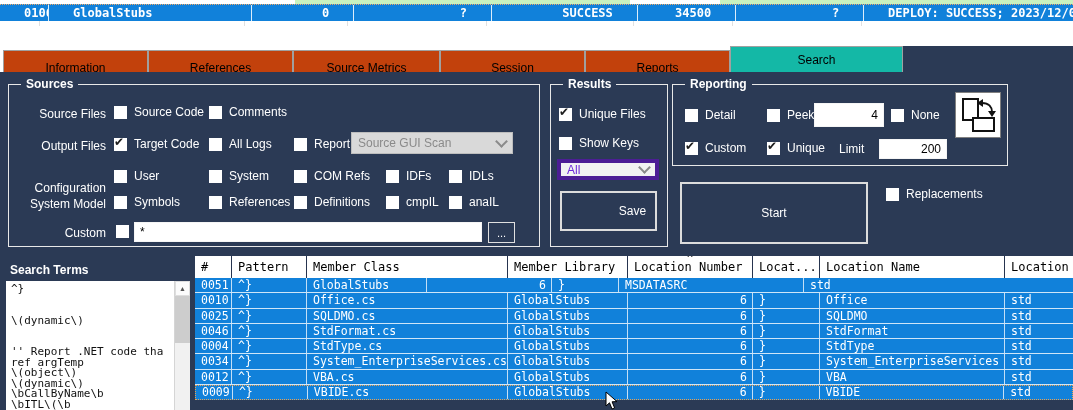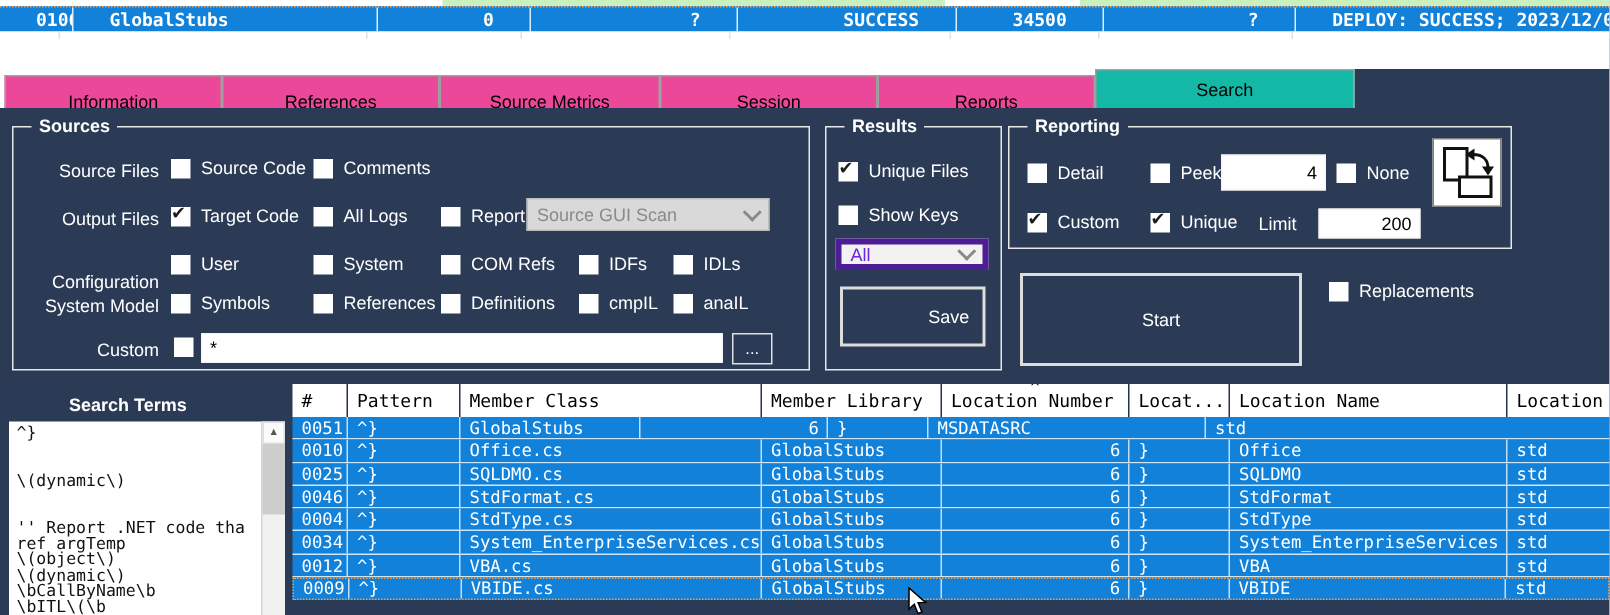--- a/index.html
+++ b/index.html
@@ -18,21 +18,21 @@
          overflow:hidden;white-space:nowrap;padding:0 24px;}
   .s0{width:40px}.s1{width:205px}.s2{width:103px}.s3{width:139px}.s4{width:147px}
   .s5{width:99px}.s6{width:129px}.s7{width:211px;border-right:none}
   .r{justify-content:flex-end;}
   .sbot{position:absolute;top:21px;left:0;width:1073px;height:5px;background:#fff;display:flex;}
   .sbot div{box-sizing:border-box;border-right:1px solid #e0e0e0;height:5px;}
 
   
   .tabs{position:absolute;top:46px;left:0;width:1073px;height:26px;}
   .tabs .corner{position:absolute;left:903px;top:0;width:170px;height:26px;background:#2b3a55;}
-  .tab{position:absolute;top:4px;height:34px;background:#ec4899;border:1px solid #a0a0a0;border-bottom:none;
+  .tab{position:absolute;top:4px;height:34px;background:#c2410c;border:1px solid #a0a0a0;border-bottom:none;
        box-sizing:border-box;display:flex;align-items:center;justify-content:center;font-size:12px;color:#000;}
   .tab.active{top:0;height:26px;background:#14b8a6;z-index:2;}
 
   
   .main{position:absolute;top:72px;left:0;width:1073px;height:338px;background:#2b3a55;}
 
   .group{position:absolute;border:1px solid #e8e8e8;box-sizing:border-box;}
   .legend{position:absolute;top:-8px;left:12px;background:#2b3a55;padding:0 5px;color:#fff;
           font-weight:bold;font-size:12px;white-space:nowrap;}
 
@@ -56,21 +56,21 @@
 
   .btn{position:absolute;box-sizing:border-box;border:2px solid #dcdcdc;color:#fff;font-size:12px;
        display:flex;align-items:center;justify-content:center;background:transparent;}
   .browse{position:absolute;box-sizing:border-box;border:1px solid #e0e0e0;color:#fff;font-size:11px;
           display:flex;align-items:center;justify-content:center;background:#2b3a55;}
 
   .orient-btn{position:absolute;left:955px;top:92px;width:46px;height:46px;background:#fff;
               border:1px solid #808080;box-sizing:border-box;display:flex;align-items:center;justify-content:center;}
 
   
-  .terms-title{position:absolute;left:10px;top:263px;color:#fff;font-weight:bold;font-size:12px;margin-left:36px;}
+  .terms-title{position:absolute;left:10px;top:263px;color:#fff;font-weight:bold;font-size:12px;}
   .terms{position:absolute;left:6px;top:281px;width:184px;height:129px;background:#fff;display:flex;overflow:hidden;}
   .terms .text{flex:1;padding:3px 0 0 5px;font-family:"DejaVu Sans Mono",monospace;font-size:11px;
                line-height:10.5px;color:#111;overflow:hidden;}
   .tl{height:10.5px;white-space:pre;}
   .sb{width:15px;background:#f1f1f1;position:relative;border-left:1px solid #d5d5d5;flex:none;}
   .sb .up{height:15px;background:#fbfbfb;border:1px solid #dedede;box-sizing:border-box;
           display:flex;align-items:center;justify-content:center;font-size:7px;color:#555;}
   .sb .thumb{position:absolute;top:15px;left:0;width:100%;height:47px;background:#cdcdcd;}
 
   

